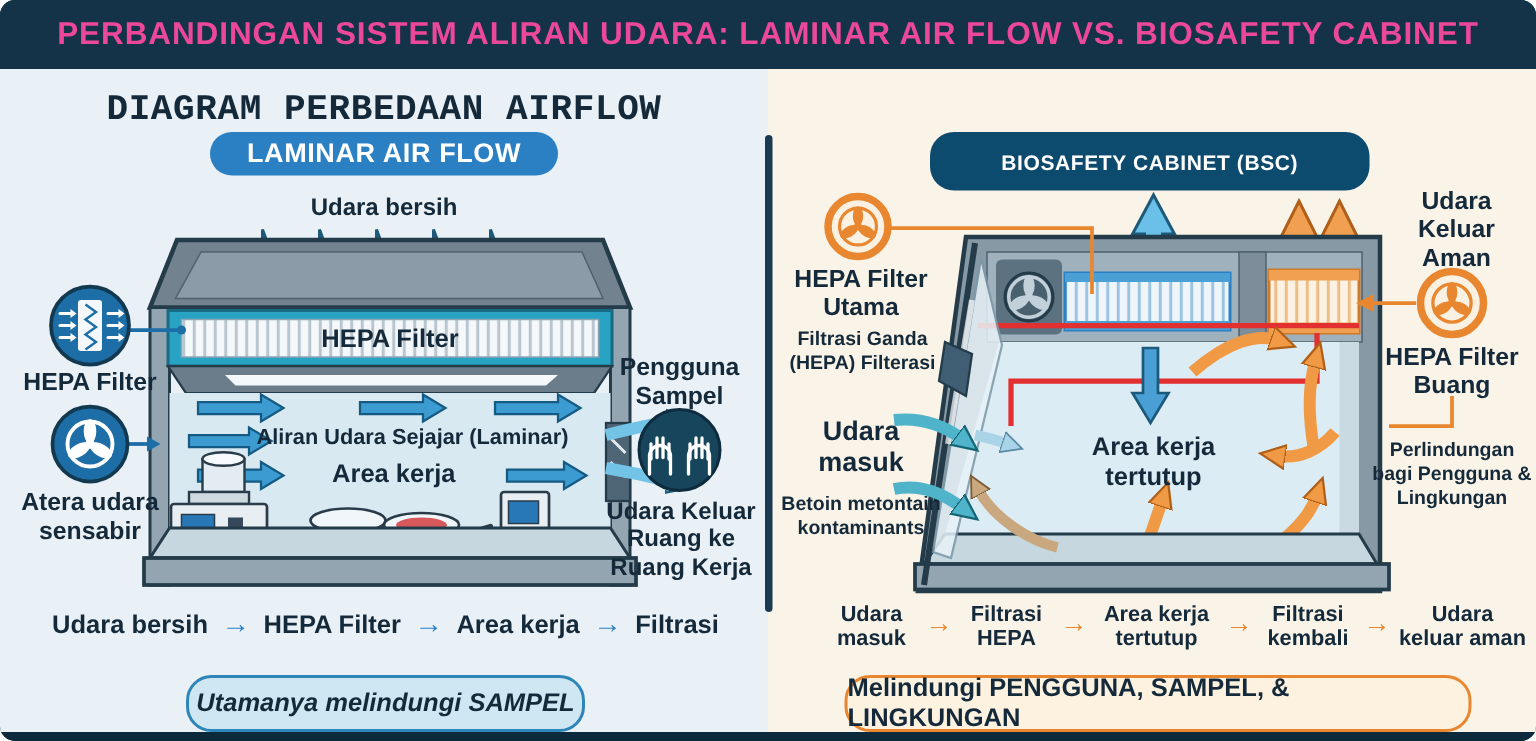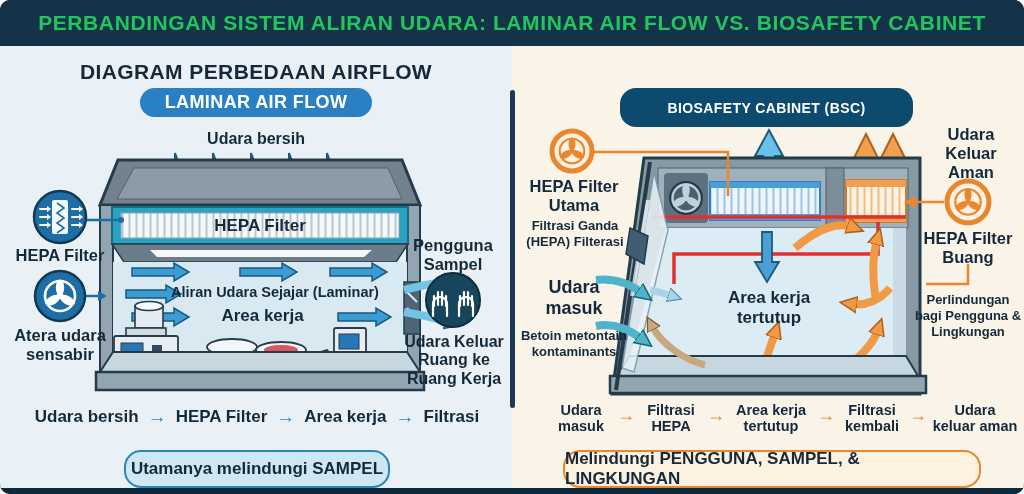--- a/index.html
+++ b/index.html
@@ -2,21 +2,21 @@
 <html><head>
 <meta charset="utf-8">
 <style>
   html,body{margin:0;padding:0;background:#fff;}
   #stage{position:relative;width:1024px;height:494px;overflow:hidden;
          font-family:"Liberation Sans",sans-serif;color:#14293a;
          border-radius:10px;background:#0d2a3c;}
   .abs{position:absolute;}
   .b{font-weight:bold;}
   .ctr{text-align:center;}
-  #hdr{left:0;top:0;width:1024px;height:46px;background:#143349;color:#22c55e;
+  #hdr{left:0;top:0;width:1024px;height:46px;background:#143349;color:#ec4899;
        display:flex;align-items:center;justify-content:center;
        font-size:21px;font-weight:bold;letter-spacing:.6px;}
   #lbg{left:0;top:46px;width:512px;height:442px;background:#e9f1f6;}
   #rbg{left:512px;top:46px;width:512px;height:442px;background:#faf3e8;}
   #bstrip{left:0;top:488px;width:1024px;height:6px;background:#0d2a3c;}
   #divider{left:510px;top:90px;width:5px;height:318px;background:#1b3a52;border-radius:3px;}
   svg.layer{position:absolute;left:0;top:0;pointer-events:none;}
   .txt{position:absolute;z-index:3;line-height:1.15;}
   .pill{display:flex;align-items:center;justify-content:center;color:#fff;
         font-weight:bold;border-radius:16px;z-index:3;text-align:center;}
@@ -257,40 +257,40 @@
     </g>
     <g>
       <path d="M944,202 H910" stroke="#e8872f" stroke-width="2.5"></path>
       <path d="M916,196 L904,202 L916,208 Z" fill="#e8872f"></path>
       <path d="M968,264 V284 H926" stroke="#e8872f" stroke-width="2.5" fill="none"></path>
       <circle cx="968" cy="202" r="21" fill="#faf1e2" stroke="#e8872f" stroke-width="5"></circle>
       <use href="#fanG" transform="translate(968,202) scale(0.85)" style="color:#e8872f"></use>
     </g>
   </svg>
 
-  <div class="txt b ctr" style="left:40px;top:60px;width:432px;font-size:21px;letter-spacing:.4px;">DIAGRAM PERBEDAAN AIRFLOW</div>
+  <div class="txt b ctr" style="left:40px;top:60px;width:432px;font-size:24px;letter-spacing:.4px;font-family:Liberation Mono, monospace;">DIAGRAM PERBEDAAN AIRFLOW</div>
   <div class="abs pill" style="left:140px;top:88px;width:232px;height:29px;background:#2b80c4;font-size:18px;letter-spacing:.4px;">LAMINAR AIR FLOW</div>
   <div class="txt b ctr" style="left:181px;top:130px;width:150px;font-size:16px;">Udara bersih</div>
   <div class="txt b ctr" style="left:200px;top:216px;width:120px;font-size:17px;">HEPA Filter</div>
   <div class="txt b ctr" style="left:164px;top:284px;width:222px;font-size:14.5px;">Aliran Udara Sejajar (Laminar)</div>
   <div class="txt b ctr" style="left:205px;top:306px;width:115px;font-size:17px;">Area kerja</div>
   <div class="txt b ctr" style="left:10px;top:246px;width:100px;font-size:16.5px;">HEPA Filter</div>
   <div class="txt b ctr" style="left:4px;top:326px;width:112px;font-size:16.5px;">Atera udara sensabir</div>
   <div class="txt b ctr" style="left:403px;top:236px;width:100px;font-size:16.5px;">Pengguna Sampel</div>
   <div class="txt b ctr" style="left:396px;top:333px;width:116px;font-size:16px;">Udara Keluar Ruang ke Ruang Kerja</div>
   <div class="abs flowrow" id="lflow" style="left:28px;top:406px;width:458px;">
     <span>Udara bersih</span>
     <span class="arr">→</span>
     <span>HEPA Filter</span>
     <span class="arr">→</span>
     <span>Area kerja</span>
     <span class="arr">→</span>
     <span>Filtrasi</span>
   </div>
-  <div class="abs badge" style="left:124px;top:450px;width:262px;height:34px;background:#cfe7f2;border:2.5px solid #2e86b8;font-size:17px;">Utamanya melindungi SAMPEL</div>
+  <div class="abs badge" style="left:124px;top:450px;width:262px;height:34px;background:#cfe7f2;border:2.5px solid #2e86b8;font-size:17px;font-style:italic;">Utamanya melindungi SAMPEL</div>
 
   <div class="abs pill" style="left:620px;top:88px;width:293px;height:39px;background:#0c4a6e;font-size:14px;letter-spacing:.4px;">BIOSAFETY CABINET (BSC)</div>
   <div class="txt b ctr" style="left:922px;top:125px;width:98px;font-size:16.5px;">Udara Keluar Aman</div>
   <div class="txt b ctr" style="left:518px;top:177px;width:112px;font-size:16.5px;">HEPA Filter Utama</div>
   <div class="txt ctr sub" style="left:522px;top:218px;width:106px;">Filtrasi Ganda (HEPA) Filterasi</div>
   <div class="txt b ctr" style="left:522px;top:277px;width:104px;font-size:18px;">Udara masuk</div>
   <div class="txt ctr sub" style="left:516px;top:328px;width:116px;">Betoin metontain kontaminants</div>
   <div class="txt b ctr" style="left:696px;top:288px;width:146px;font-size:17px;">Area kerja tertutup</div>
   <div class="txt ctr sub" style="left:912px;top:292px;width:112px;">Perlindungan bagi Pengguna &amp; Lingkungan</div>
   <div class="txt b ctr" style="left:914px;top:229px;width:108px;font-size:16.5px;">HEPA Filter Buang</div>

